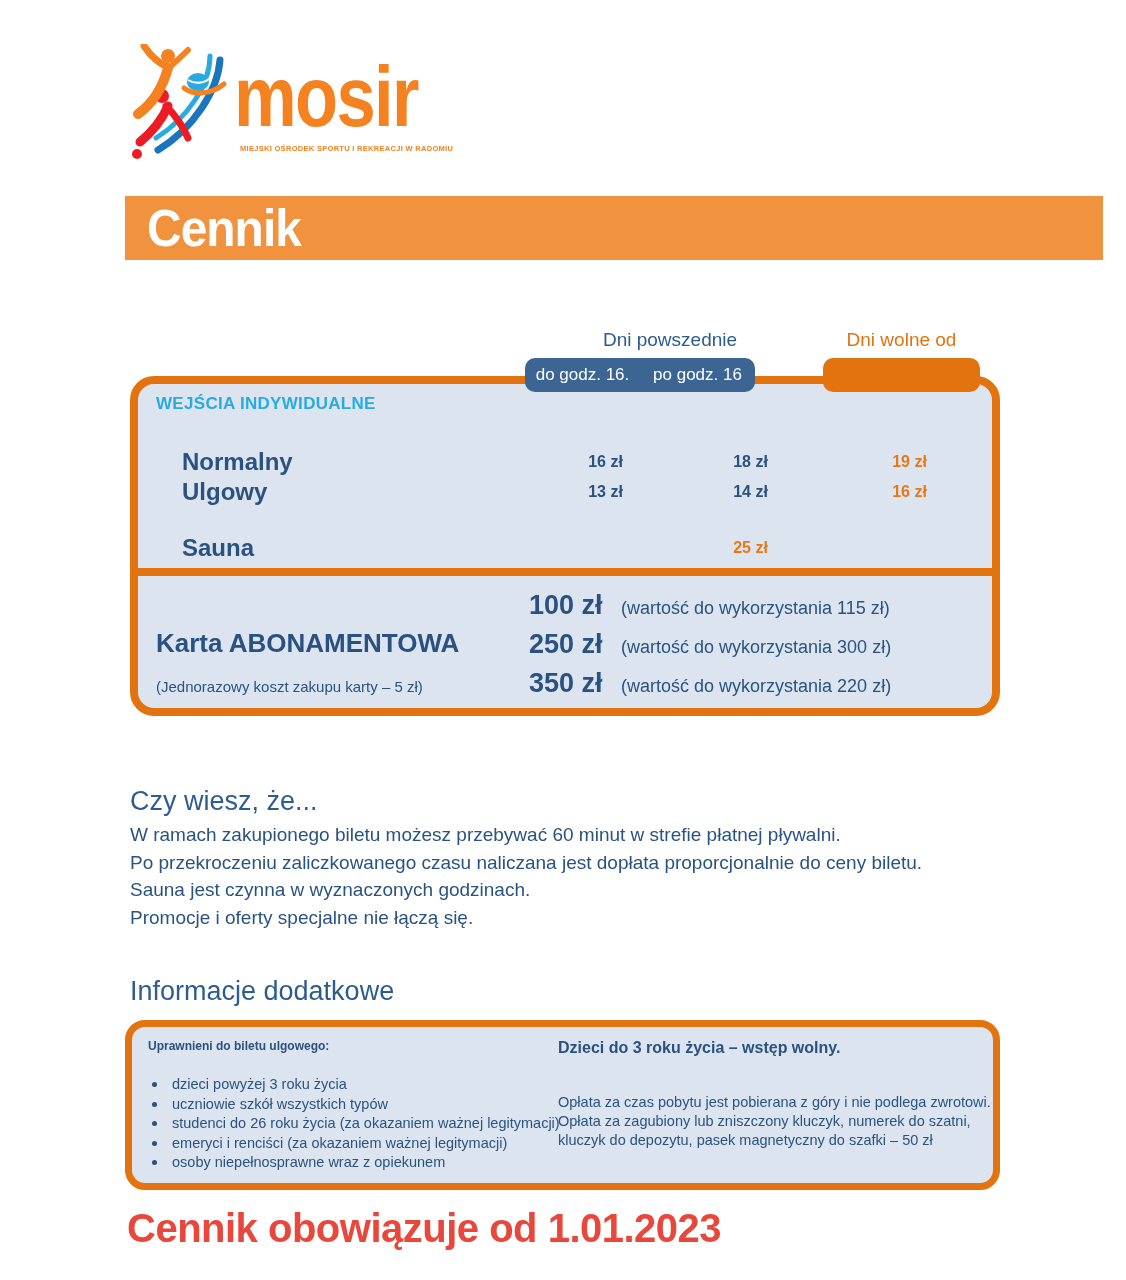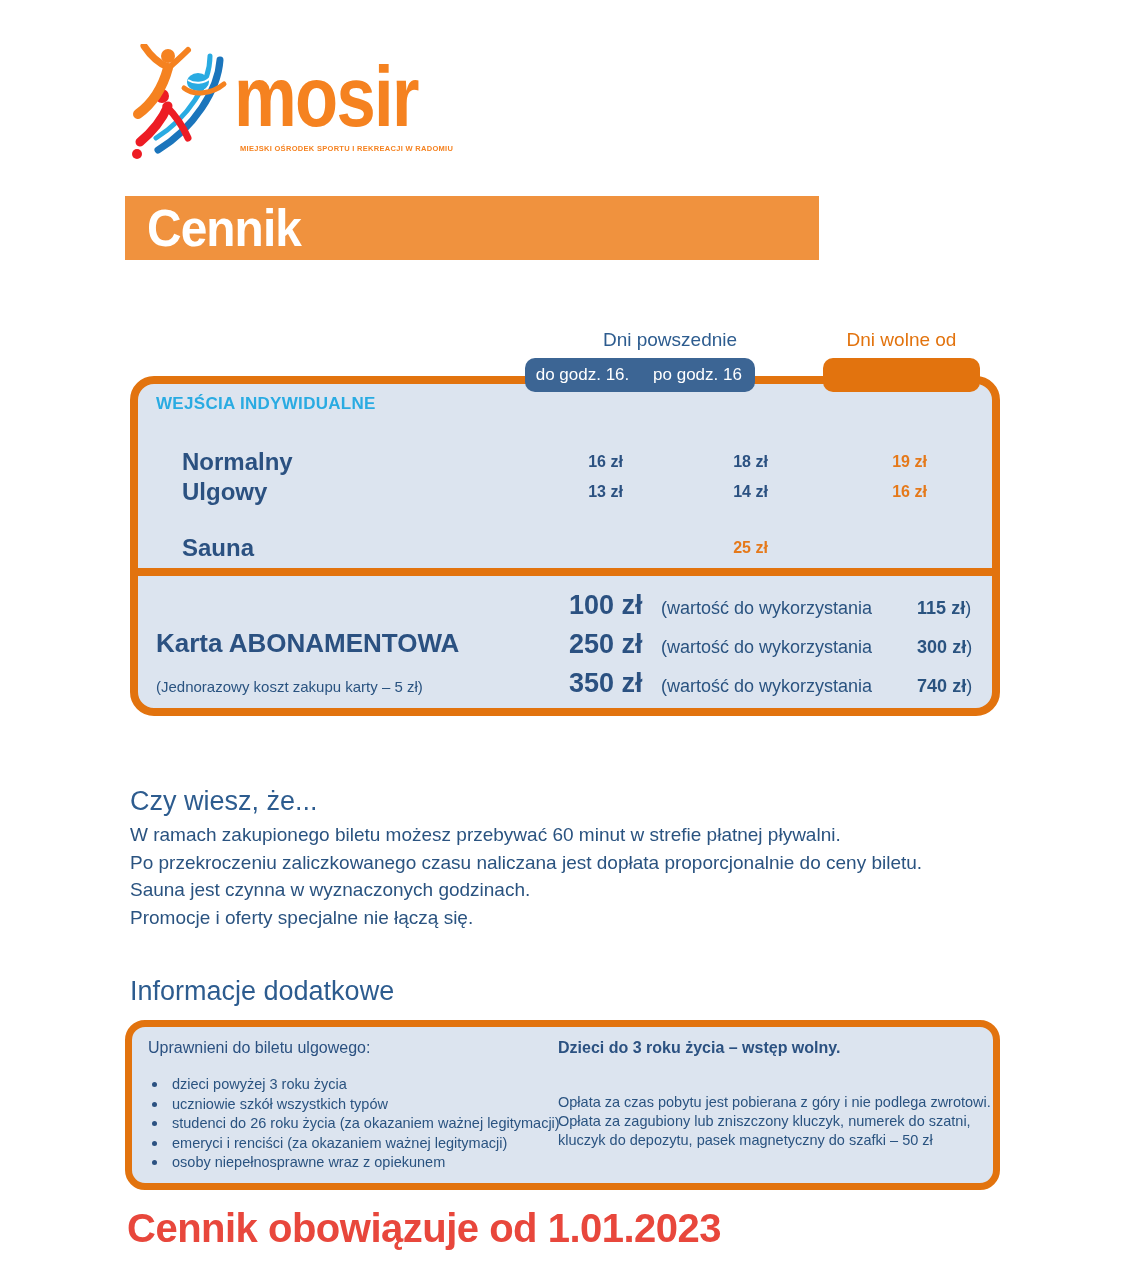--- a/index.html
+++ b/index.html
@@ -17,21 +17,21 @@
     font-size:86px; font-weight:bold; color:#F58220; letter-spacing:-2px;
     transform:scaleX(0.82); transform-origin:left top; line-height:1.4;
   }
   .tagline {
     position:absolute; left:110px; top:100px; width:300px;
     font-size:7.5px; font-weight:bold; color:#F58220; letter-spacing:0.3px;
   }
 
   
   .title-bar {
-    position:absolute; left:125px; top:196px; width:694px; height:64px;
+    position:absolute; left:125px; top:196px; width:978px; height:64px;
     background:#F0923E; display:flex; align-items:center; padding-left:22px;
   }
   .title-bar span {
     color:#ffffff; font-size:52px; font-weight:bold; letter-spacing:-1px;
     transform:scaleX(0.92); transform-origin:left center;
   }
 
   
   .group-label { position:absolute; top:329px; font-size:19px; text-align:center; }
   .gl-week    { left:525px; width:290px; color:#2D5C8F; }
@@ -70,45 +70,45 @@
 
   .card-title {
     position:absolute; left:18px; top:244px;
     color:#2B5181; font-size:26px; font-weight:bold;
   }
   .card-note {
     position:absolute; left:18px; top:294px;
     color:#2A5380; font-size:15px;
   }
   .card-line {
-    position:absolute; left:431px; height:34px; display:flex; align-items:baseline;
+    position:absolute; left:391px; height:34px; display:flex; align-items:baseline;
   }
   .card-price { width:92px; color:#2B5181; font-size:27px; font-weight:bold; }
   .card-desc  { color:#2A5380; font-size:18px; }
-  .card-desc b { font-weight:bold;margin-left:40px; }
+  .card-desc b { font-weight:normal; }
   .cl-1 { top:206px; } .cl-2 { top:245px; } .cl-3 { top:284px; }
 
   
   .section-heading {
     position:absolute; left:130px;
     color:#2D5C8F; font-size:27px; font-weight:500;
   }
   .h-czywiesz { top:786px; }
   .h-info     { top:976px; }
   .body-lines { position:absolute; left:130px; top:821px; }
   .body-lines div { color:#2A5380; font-size:19px; line-height:27.5px; }
 
   
   .info-box {
     position:absolute; left:125px; top:1020px; width:875px; height:170px;
     border:7px solid #E2730E; border-radius:20px; background:#DCE4EF;
   }
   .ib-left-header {
     position:absolute; left:16px; top:12px;
-    color:#2B5181; font-size:16px; font-weight:normal;
+    color:#2B5181; font-size:12px; font-weight:bold;
   }
   .ib-right-header {
     position:absolute; left:426px; top:12px;
     color:#2B5181; font-size:16px; font-weight:bold;
   }
   .ib-bullets { position:absolute; left:16px; top:48px; list-style:none; }
   .ib-bullets li {
     position:relative; padding-left:24px;
     color:#2A5380; font-size:14.5px; line-height:19.5px;
   }
@@ -193,21 +193,21 @@
     <div class="card-line cl-1">
       <span class="card-price">100 zł</span>
       <span class="card-desc"><span>(wartość do wykorzystania</span>&nbsp;<b>115 zł</b><span>)</span></span>
     </div>
     <div class="card-line cl-2">
       <span class="card-price">250 zł</span>
       <span class="card-desc"><span>(wartość do wykorzystania</span>&nbsp;<b>300 zł</b><span>)</span></span>
     </div>
     <div class="card-line cl-3">
       <span class="card-price">350 zł</span>
-      <span class="card-desc"><span>(wartość do wykorzystania</span>&nbsp;<b>740 zł</b><span>)</span></span>
+      <span class="card-desc"><span>(wartość do wykorzystania</span>&nbsp;<b>220 zł</b><span>)</span></span>
     </div>
   </div>
 
   <div class="section-heading h-czywiesz">Czy wiesz, że...</div>
   <div class="body-lines">
     <div>W ramach zakupionego biletu możesz przebywać 60 minut w strefie płatnej pływalni.</div>
     <div>Po przekroczeniu zaliczkowanego czasu naliczana jest dopłata proporcjonalnie do ceny biletu.</div>
     <div>Sauna jest czynna w wyznaczonych godzinach.</div>
     <div>Promocje i oferty specjalne nie łączą się.</div>
   </div>

